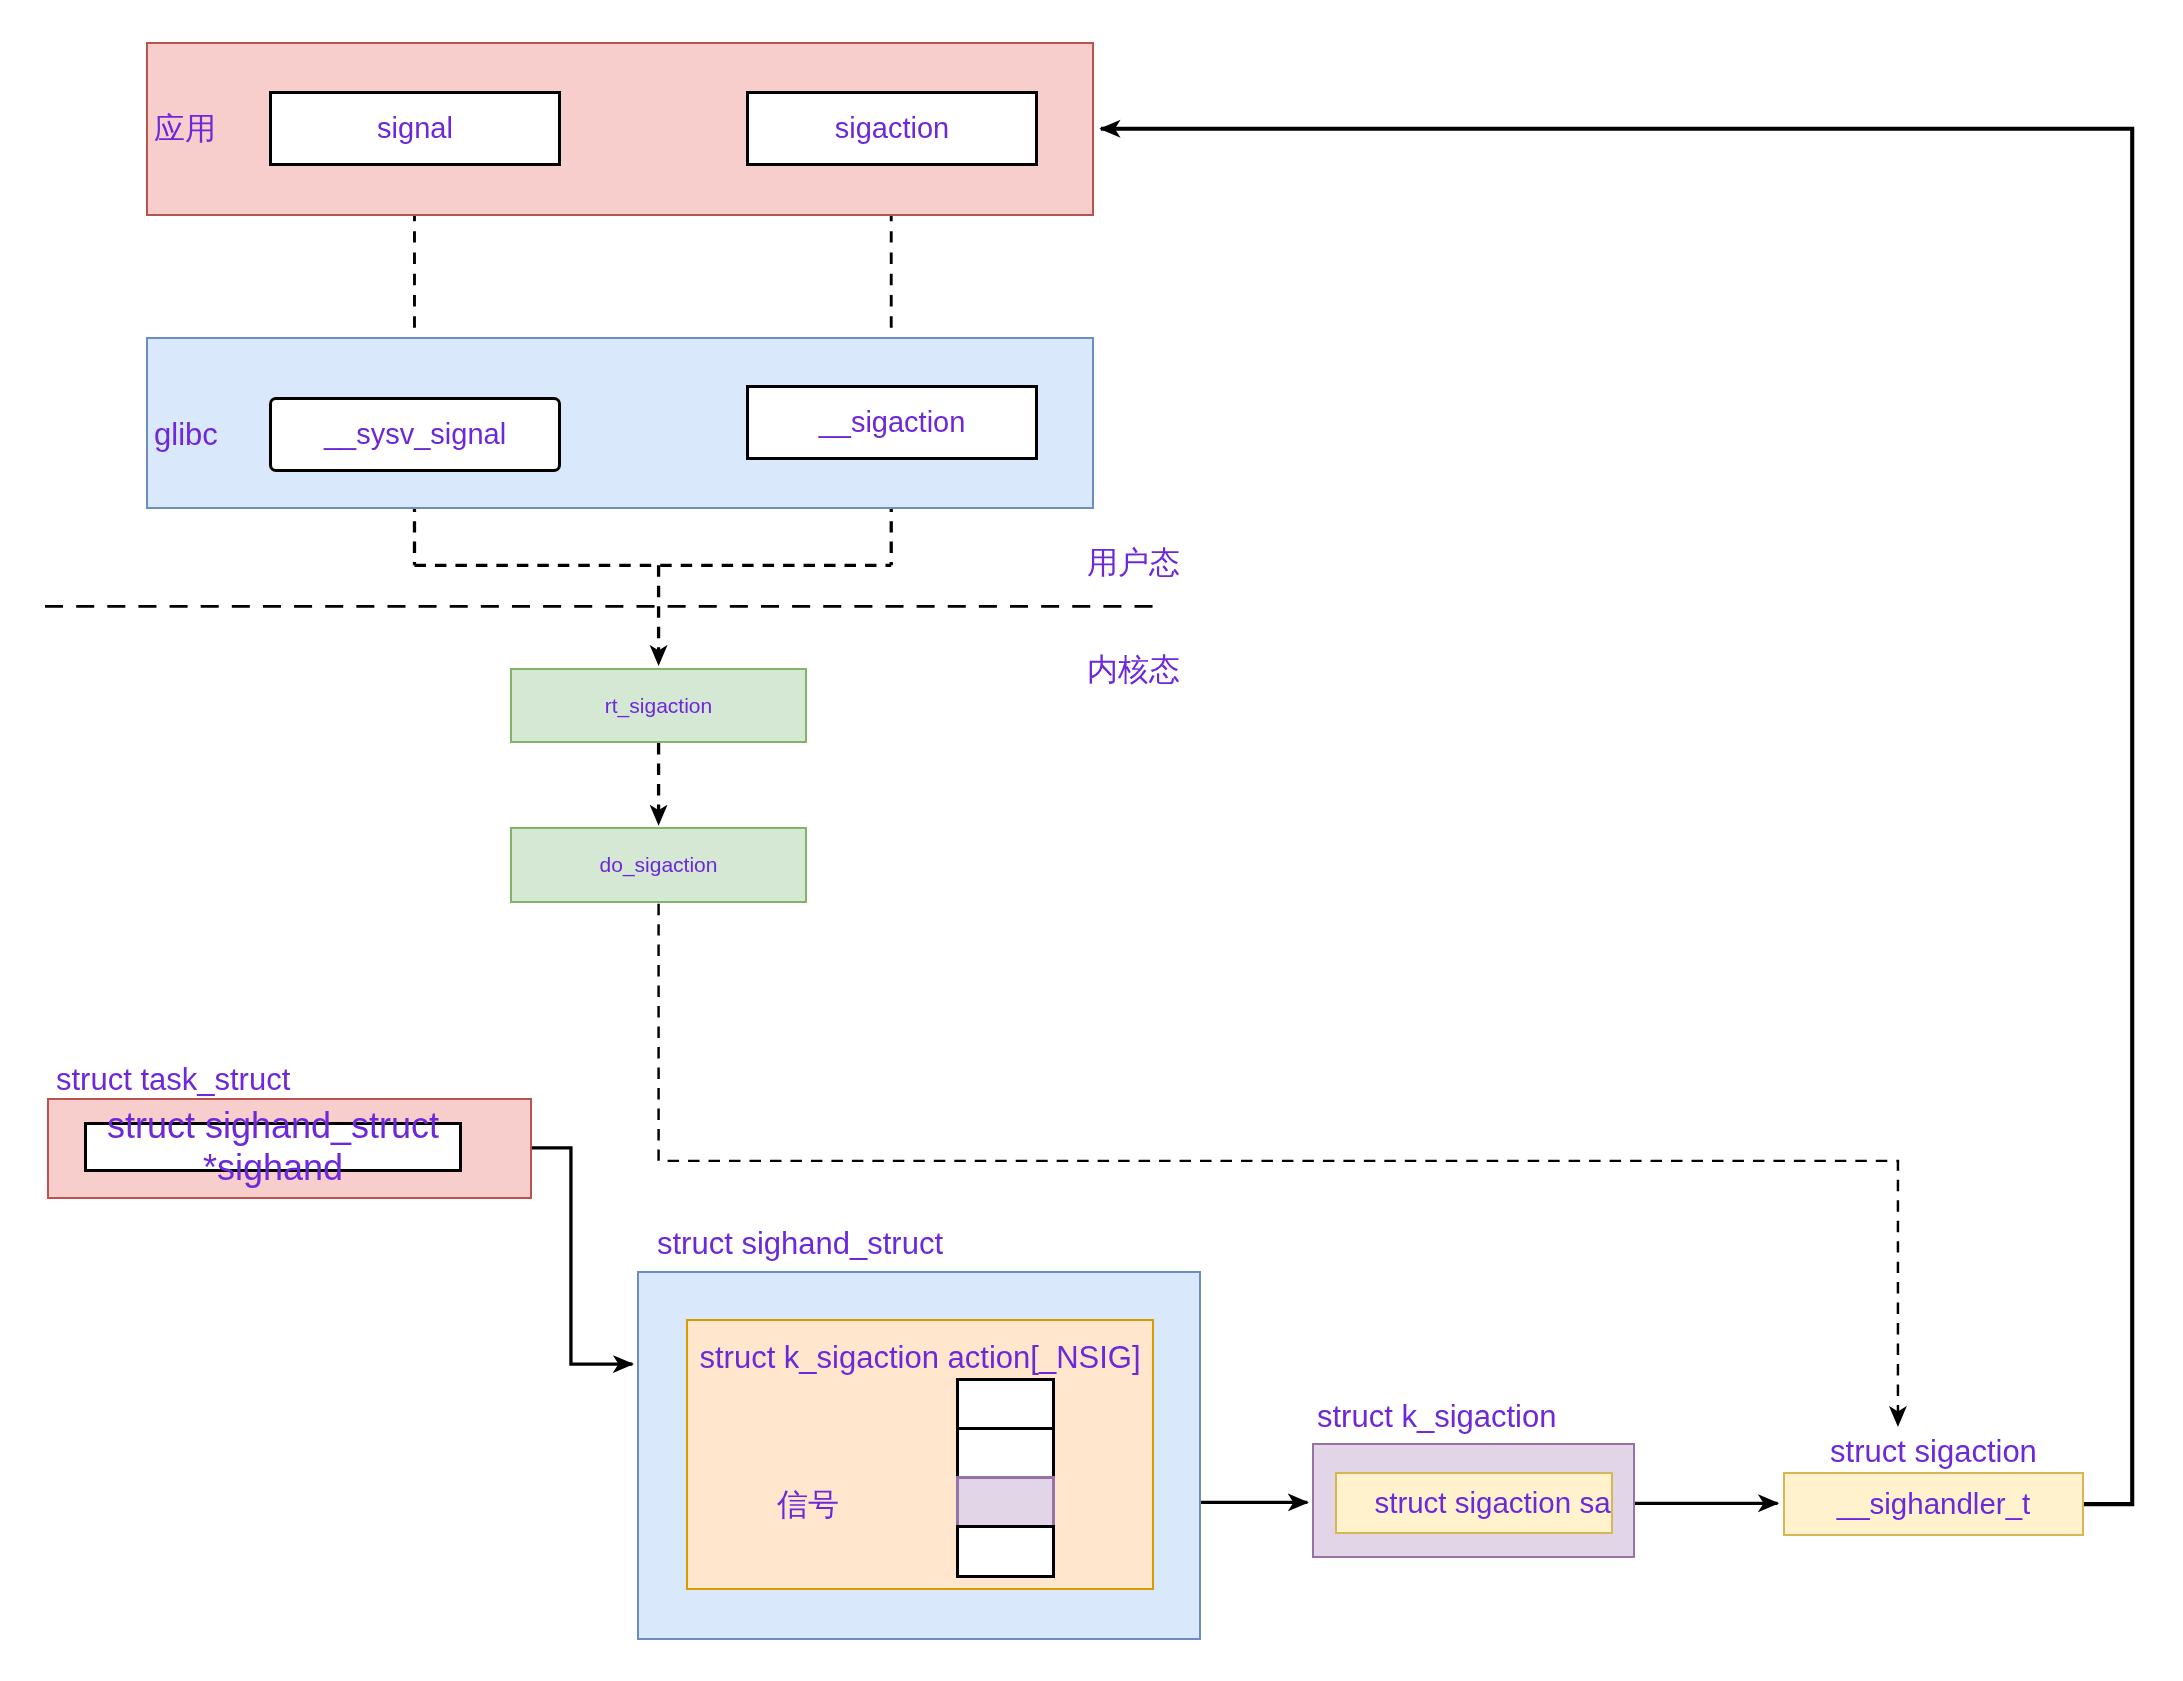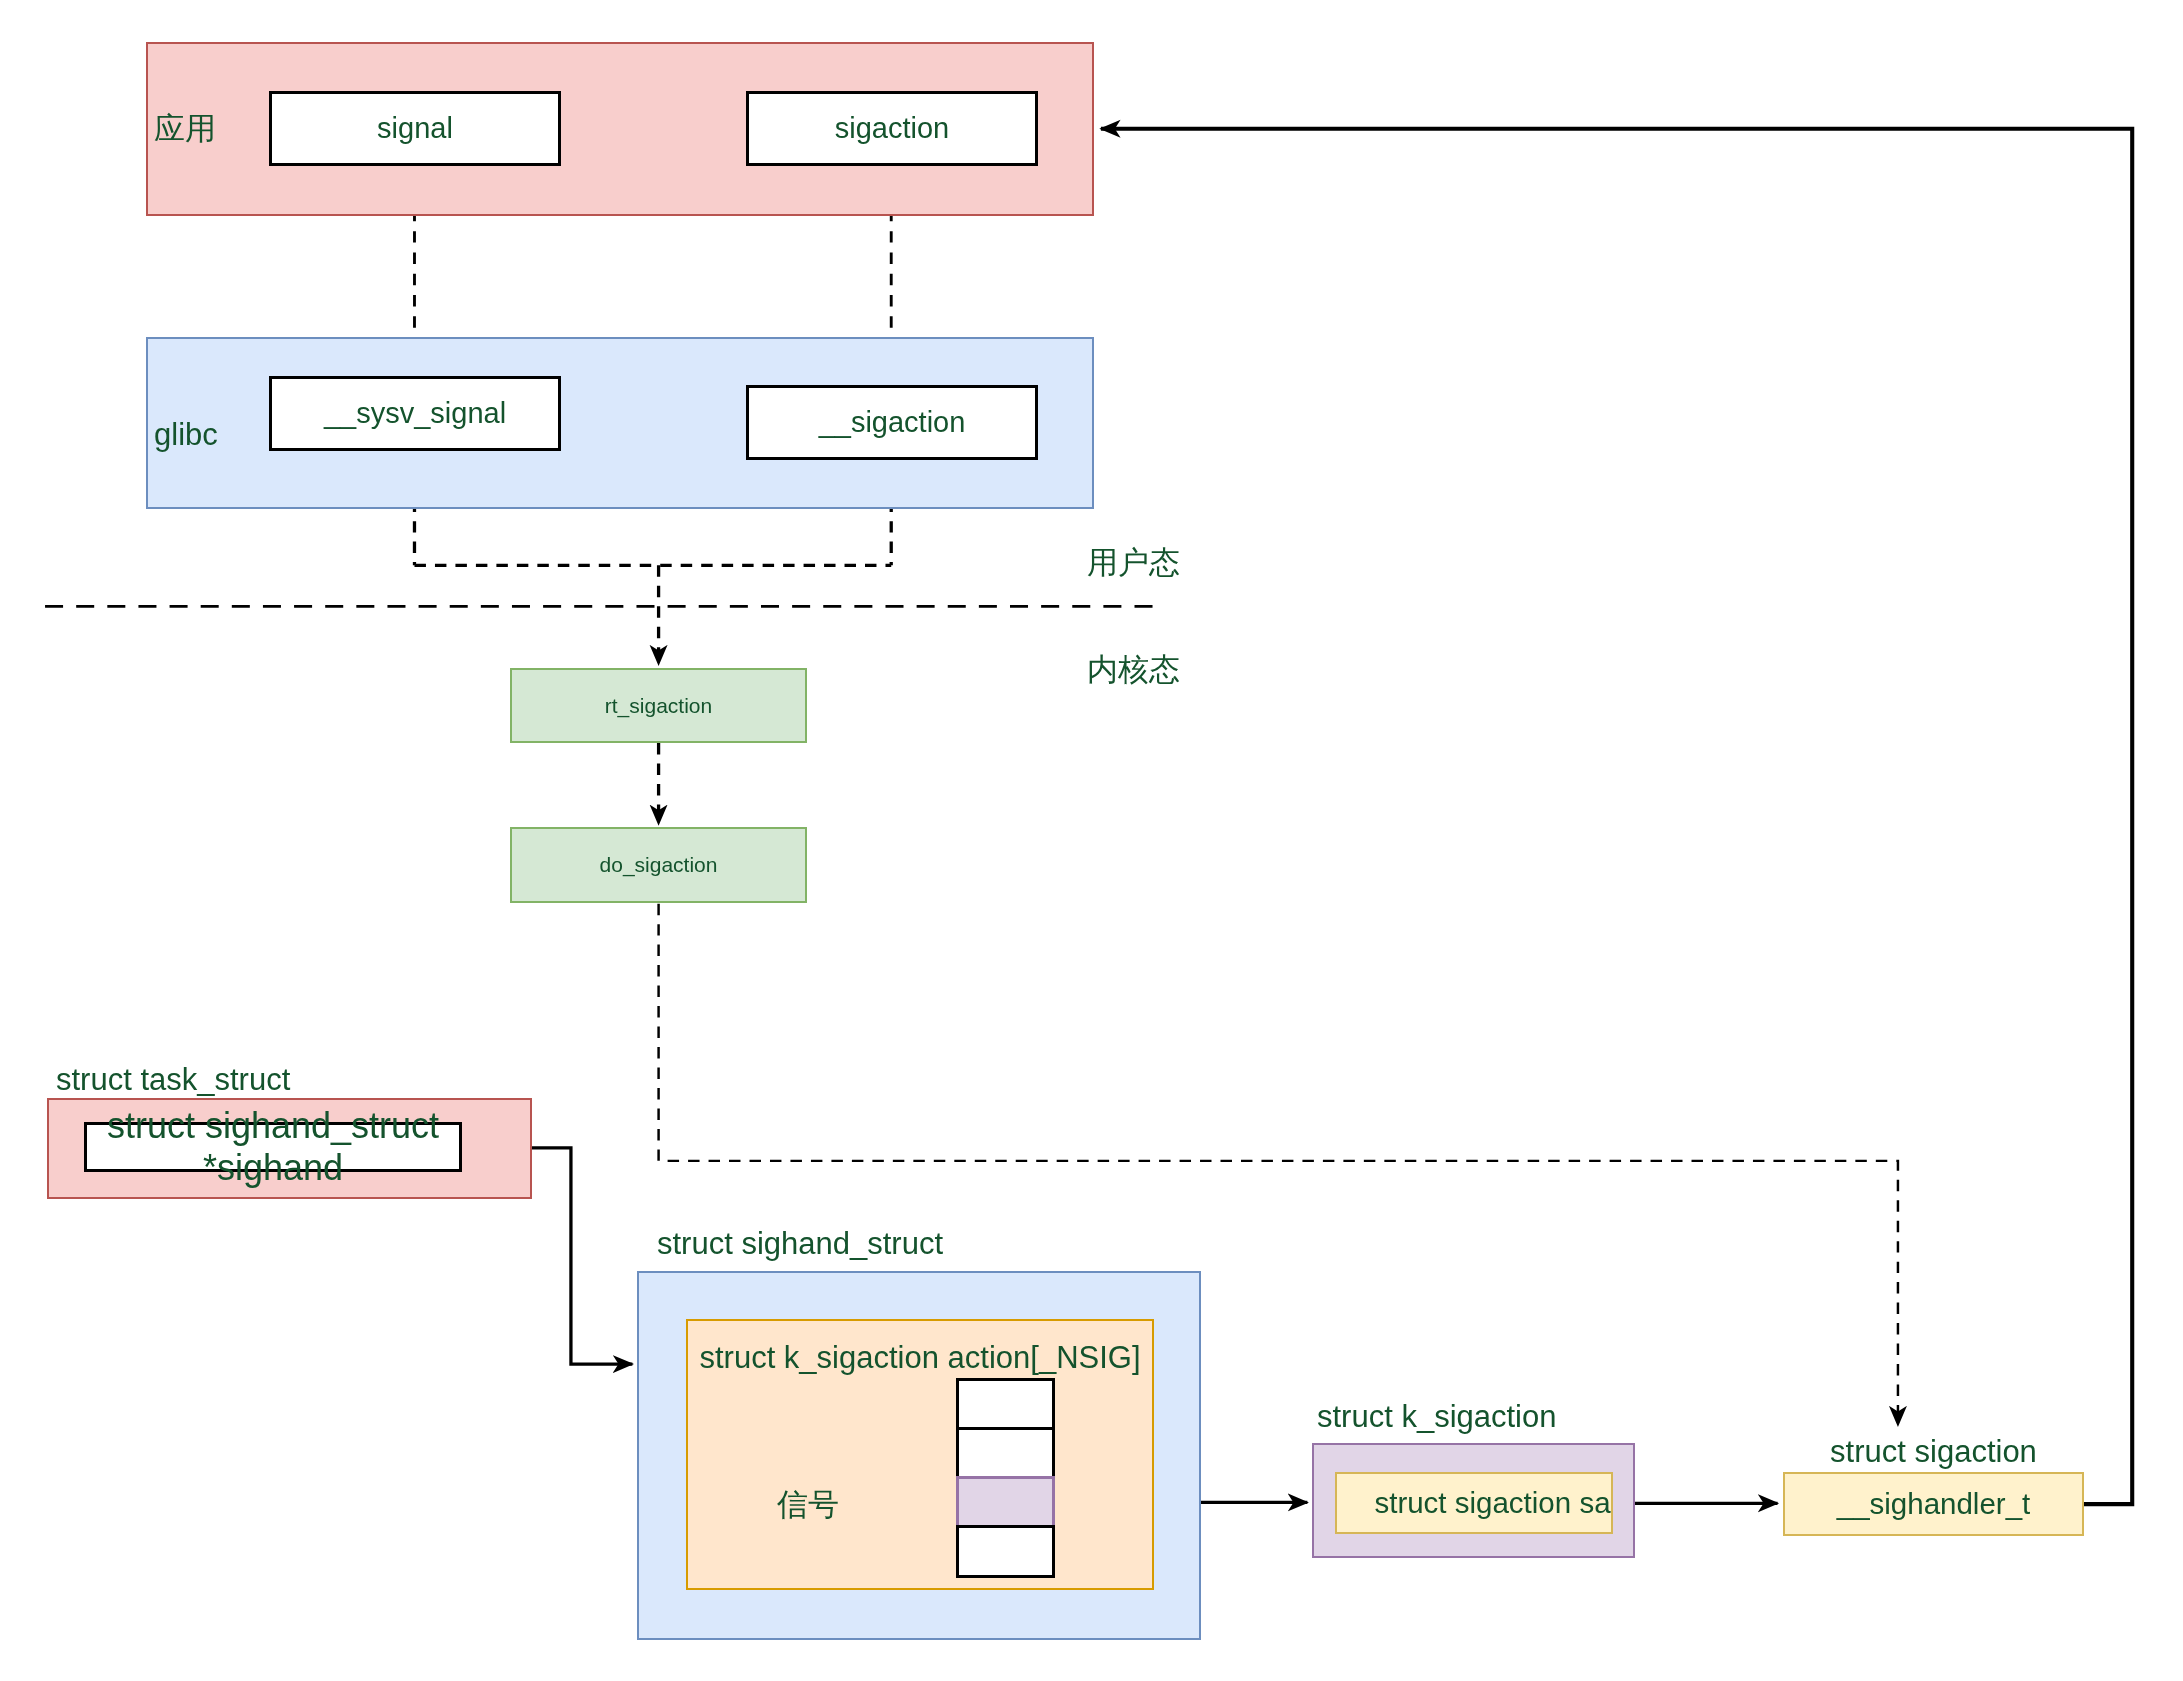--- a/index.html
+++ b/index.html
@@ -1,20 +1,20 @@
 <!DOCTYPE html>
 <html style="font-size:13px"><head>
 <meta charset="utf-8">
 <style>
   html,body{margin:0;padding:0;background:#ffffff;}
   #canvas{
     position:relative;
     width:2183px;height:1682px;
     font-family:"Liberation Sans", sans-serif;
-    color:#14532d;
+    color:#6d28d9;
     overflow:hidden;
   }
   #wires{position:absolute;left:0;top:0;width:2183px;height:1682px;}
   .box{position:absolute;box-sizing:border-box;display:flex;align-items:center;justify-content:center;text-align:center;}
   .container-box{border:2.5px solid;}
   .white-box{background:#ffffff;border:3.3px solid #000000;font-size:29px;}
   .layer-label{position:absolute;font-size:31px;display:flex;align-items:center;}
   .free-label{position:absolute;font-size:31px;white-space:nowrap;}
   .green-box{font-size:21px;}
   .cell{position:absolute;box-sizing:border-box;background:#ffffff;border:3.3px solid #000000;}
@@ -57,21 +57,21 @@
     <path d="M2544 1836 H2603 V157 H1344" stroke="#000" stroke-width="5" fill="none" marker-end="url(#arrow)"></path>
   </svg>
 
   <div class="box container-box" style="left:146px;top:42px;width:948px;height:174px;background:#f8cecc;border-color:#b85450;"></div>
   <div class="layer-label" style="left:154px;top:42px;height:174px;">应用</div>
   <div class="box white-box" style="left:269px;top:91px;width:292px;height:75px;">signal</div>
   <div class="box white-box" style="left:746px;top:91px;width:292px;height:75px;">sigaction</div>
 
   <div class="box container-box" style="left:146px;top:337px;width:948px;height:172px;background:#dae8fc;border-color:#6c8ebf;"></div>
   <div class="layer-label" style="left:154px;top:337px;height:196px;">glibc</div>
-  <div class="box white-box" style="left:269px;top:376px;width:292px;height:75px;">__sysv_signal</div>
+  <div class="box white-box" style="left:269px;top:397px;width:292px;height:75px;border-radius:7px;">__sysv_signal</div>
   <div class="box white-box" style="left:746px;top:385px;width:292px;height:75px;">__sigaction</div>
 
   <div class="free-label" style="left:1087px;top:542px;">用户态</div>
   <div class="free-label" style="left:1087px;top:649px;">内核态</div>
 
   <div class="box container-box green-box" style="left:510px;top:668px;width:297px;height:75px;background:#d5e8d4;border-color:#82b366;">rt_sigaction</div>
   <div class="box container-box green-box" style="left:510px;top:827px;width:297px;height:76px;background:#d5e8d4;border-color:#82b366;">do_sigaction</div>
 
   <div class="free-label" style="left:56px;top:1062px;">struct task_struct</div>
   <div class="box container-box" style="left:47px;top:1098px;width:485px;height:101px;background:#f8cecc;border-color:#b85450;"></div>

